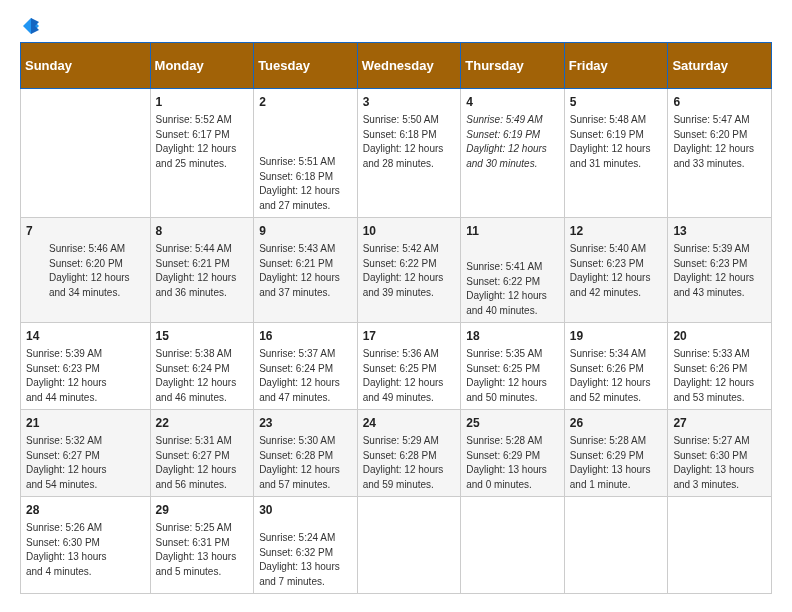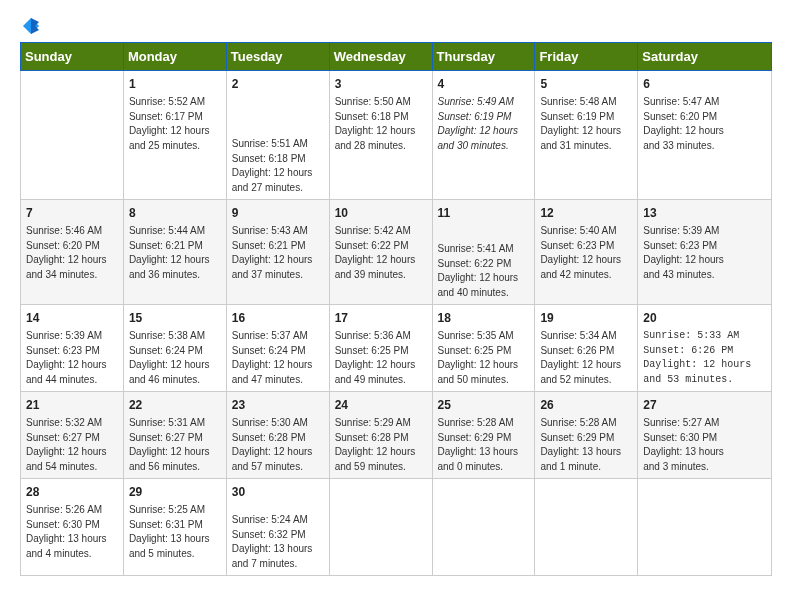--- a/index.html
+++ b/index.html
@@ -32,23 +32,23 @@
     .location-title {
       font-size: 16px;
       color: #444;
     }
     table {
       width: 100%;
       border-collapse: collapse;
       font-size: 11px;
     }
     thead tr th {
-      background: #4d7c0f;
+      background: #a16207;
       color: #fff;
-      padding: 6px 4px;
+      padding: 15px 4px;
       text-align: left;
       font-size: 13px;
       font-weight: bold;
       border: 1px solid #1565c0;
     }
     tbody tr {
       vertical-align: top;
     }
     tbody tr td {
       border: 1px solid #ccc;
@@ -153,21 +153,21 @@
           <span class="day-num">6</span>
           <div class="cell-content" style="white-space: pre-line;">Sunrise: 5:47 AM
 Sunset: 6:20 PM
 Daylight: 12 hours
 and 33 minutes.</div>
         </td>
       </tr>
       <tr>
         <td>
           <span class="day-num">7</span>
-          <div class="cell-content" style="white-space: pre-line;">Sunrise: 5:46 AM
+          <div class="cell-content" style="white-space: pre-line; margin-left: 23px;">Sunrise: 5:46 AM
 Sunset: 6:20 PM
 Daylight: 12 hours
 and 34 minutes.</div>
         </td>
         <td>
           <span class="day-num">8</span>
           <div class="cell-content" style="white-space: pre-line;">Sunrise: 5:44 AM
 Sunset: 6:21 PM
 Daylight: 12 hours
 and 36 minutes.</div>
@@ -246,21 +246,21 @@
         </td>
         <td>
           <span class="day-num">19</span>
           <div class="cell-content" style="white-space: pre-line;">Sunrise: 5:34 AM
 Sunset: 6:26 PM
 Daylight: 12 hours
 and 52 minutes.</div>
         </td>
         <td>
           <span class="day-num">20</span>
-          <div class="cell-content" style="white-space: pre-line; font-family: Liberation Mono, monospace;">Sunrise: 5:33 AM
+          <div class="cell-content" style="white-space: pre-line;">Sunrise: 5:33 AM
 Sunset: 6:26 PM
 Daylight: 12 hours
 and 53 minutes.</div>
         </td>
       </tr>
       <tr>
         <td>
           <span class="day-num">21</span>
           <div class="cell-content" style="white-space: pre-line;">Sunrise: 5:32 AM
 Sunset: 6:27 PM

